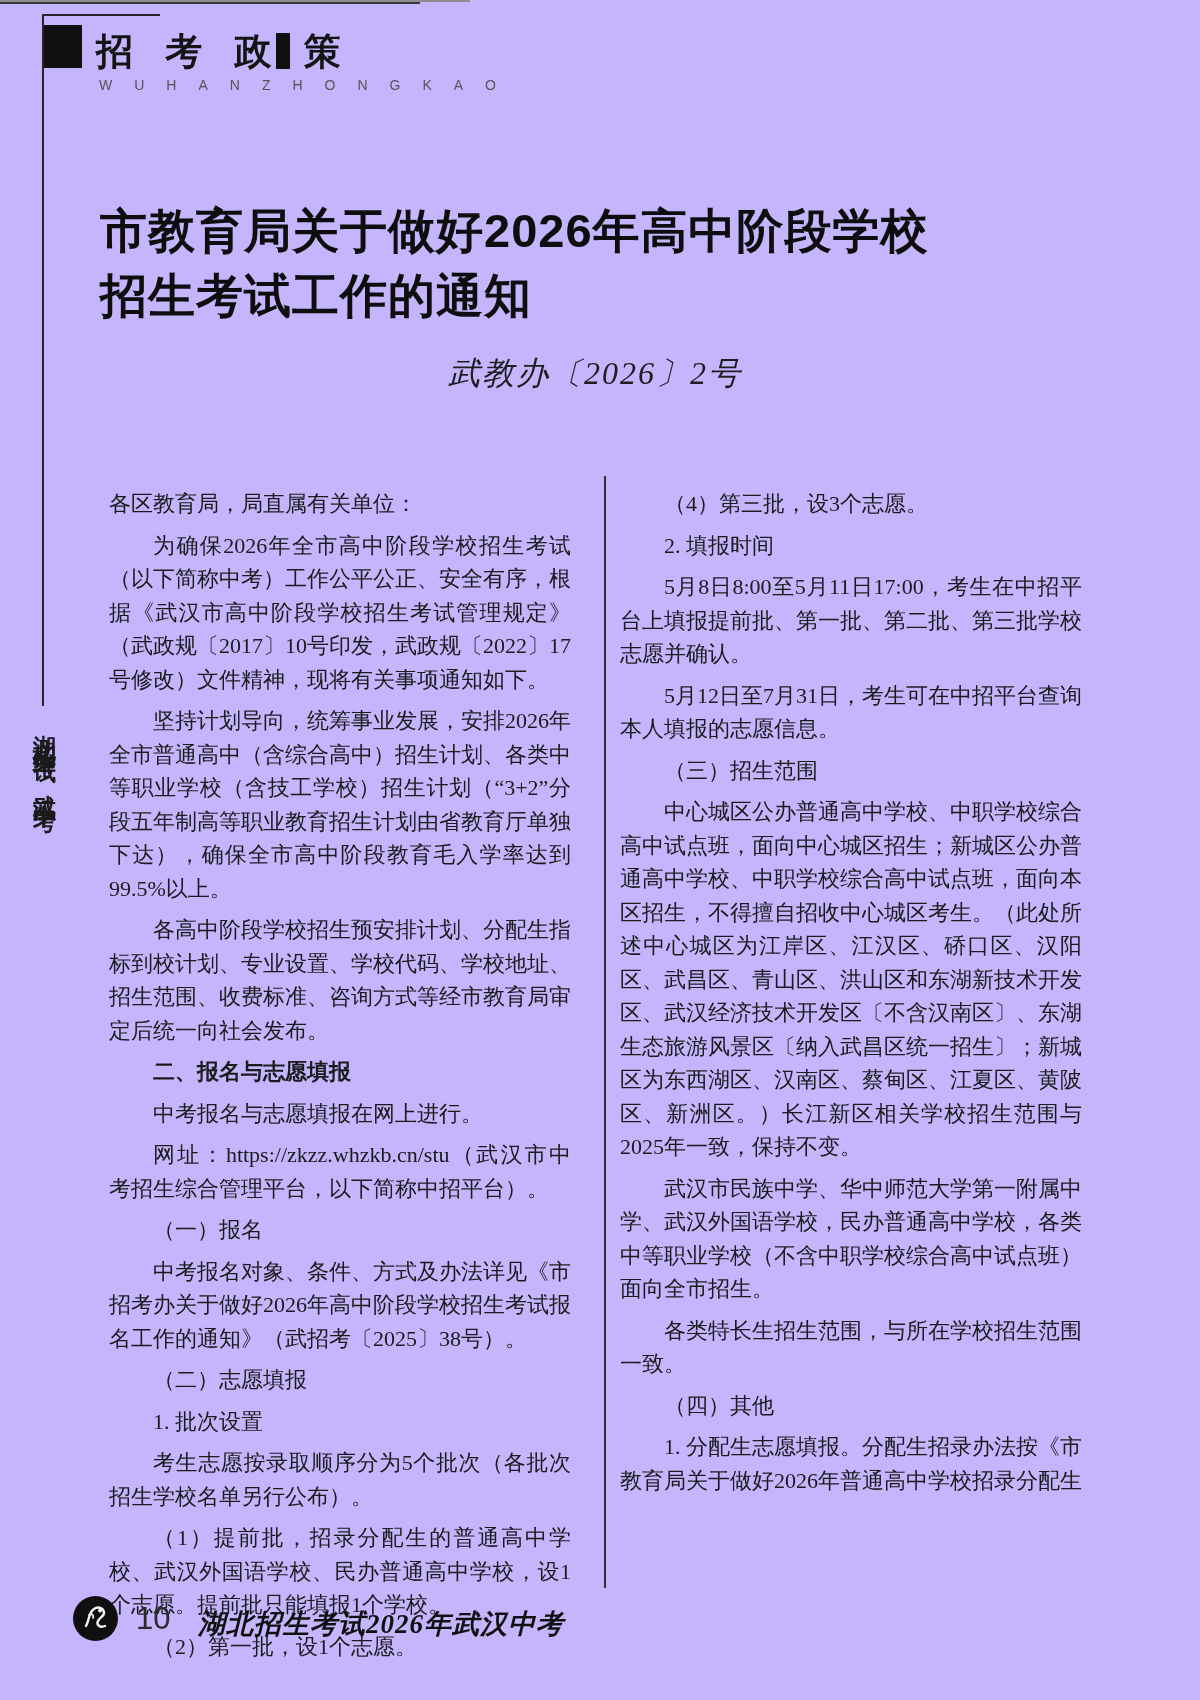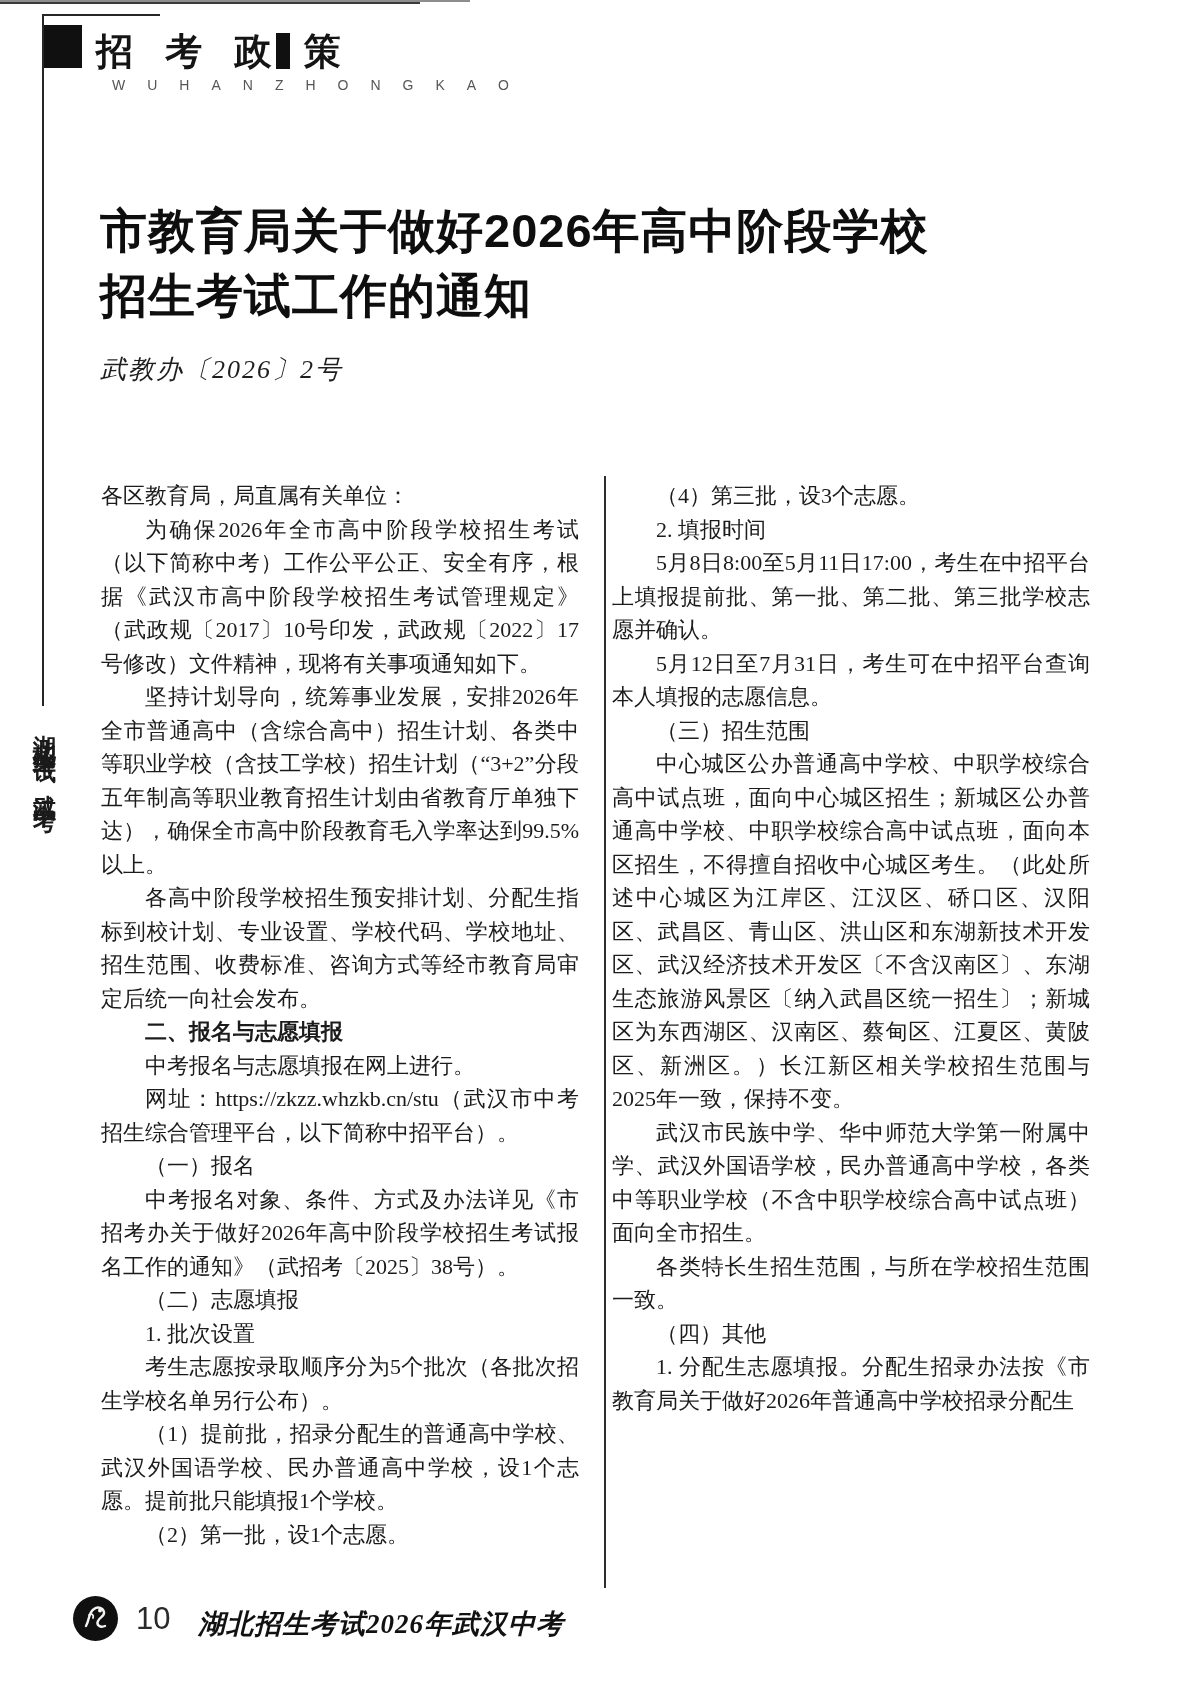--- a/index.html
+++ b/index.html
@@ -1,21 +1,21 @@
 <!DOCTYPE html>
 <html lang="zh"><head>
 <meta charset="utf-8">
 <title>招考政策</title>
 <style>
   html,body { margin:0; padding:0; background:#e8e8e6; }
   .page {
     position:relative;
     width:1200px; height:1700px;
     margin:0 auto;
-    background:#ffffff;
+    background:#c4b5fd;
     overflow:hidden;
     color:#1b1b1b;
     font-family:"Liberation Serif","DejaVu Serif",serif;
   }
   
   .rule { position:absolute; background:#262626; }
   .rule-top-left      { left:42px;  top:14px;  width:118px; height:2px; }
   .rule-left-vert     { left:42px;  top:14px;  width:2px;   height:692px; }
   .header-underline   { left:95px;  top:70px;  width:470px; height:2px; background:#8d8d8d; }
   .col-divider        { left:604px; top:476px; width:2px;   height:1112px; background:#2e2e2e; }
@@ -25,44 +25,44 @@
   .header-block  { position:absolute; left:44px; top:25px; width:38px; height:43px; background:#101010; }
   .header-title  {
     position:absolute; left:96px; top:27px;
     font-family:"Liberation Sans","DejaVu Sans",sans-serif;
     font-size:37px; font-weight:bold; letter-spacing:11px; color:#141414; white-space:nowrap;
   }
   .header-endbar { position:absolute; left:276px; top:33px; width:14px; height:36px; background:#101010; }
   .header-roman  {
     position:absolute; left:99px; top:77px;
     font-family:"Liberation Sans","DejaVu Sans",sans-serif;
-    font-size:14px; letter-spacing:22px; color:#565656; white-space:nowrap;margin-left:13px;
+    font-size:14px; letter-spacing:22px; color:#565656; white-space:nowrap;
   }
 
   
   .doc-title {
     position:absolute; left:100px; top:198px; width:990px;
     text-align:left;
     font-family:"Liberation Sans","DejaVu Sans",sans-serif;
     font-weight:900; font-size:47px; line-height:65px; color:#0e0e0e;
     letter-spacing:1px;
   }
   .doc-number {
     position:absolute; left:100px; top:352px; width:990px;
-    text-align:left;
-    font-style:italic; font-size:26px; color:#1e1e1e;
+    text-align:center;
+    font-style:italic; font-size:32px; color:#1e1e1e;
     font-family:"Liberation Serif","DejaVu Serif",serif;
     letter-spacing:2px;
   }
 
   
   .col { position:absolute; top:479px; width:478px; font-size:22px; line-height:33.5px; }
   .col-left  { left:101px; }
   .col-right { left:612px; }
-  .col p { margin:0; text-align:justify; }
+  .col p { margin:8px; text-align:justify; }
   .col p.salutation { text-indent:0; }
   .col p.para       { text-indent:2em; }
   .col p.heading    {
     text-indent:2em;
     font-family:"Liberation Sans","DejaVu Sans",sans-serif;
     font-weight:bold;
   }
 
   
   .sidebar-text {

